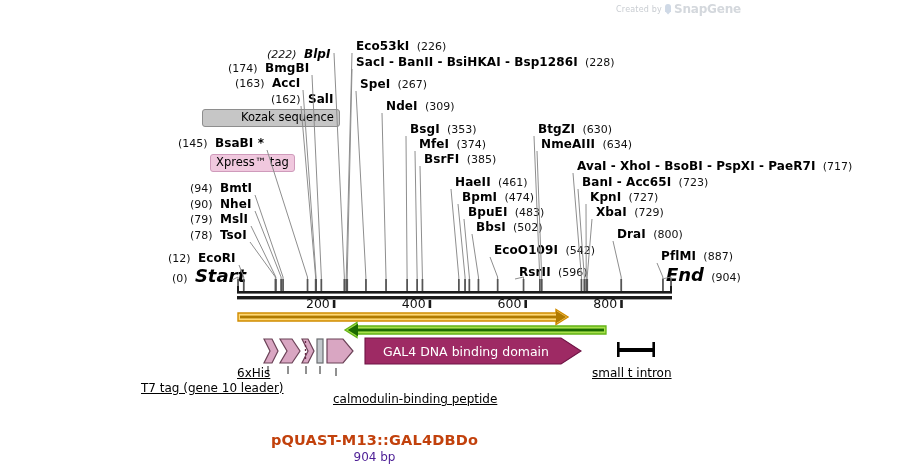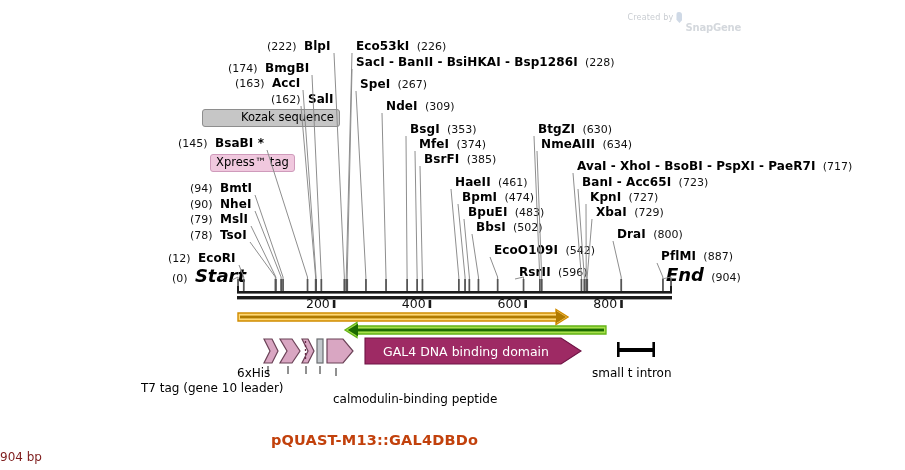--- a/index.html
+++ b/index.html
@@ -6,43 +6,43 @@
   body{
     width:905px;height:470px;background:#ffffff;
     font-family:"DejaVu Sans","Liberation Sans",sans-serif;
     position:relative;overflow:hidden;
   }
   #map{position:absolute;left:0;top:0;width:749px;height:470px;}
 
   
   .wm{position:absolute;right:8px;top:2px;display:flex;align-items:center;gap:3px;}
   .wm-created{font-size:8px;color:#c9cdd2;letter-spacing:.2px;}
-  .wm-logo{font-size:10px;color:#d4d8dd;font-weight:600;letter-spacing:-.2px;margin-top:20px;}
+  .wm-logo{font-size:12px;color:#d4d8dd;font-weight:600;letter-spacing:-.2px;}
   .wm-mark{width:6px;height:11px;background:#cfd9e6;border-radius:3px 3px 1px 1px;
            clip-path:polygon(0 0,100% 0,100% 70%,50% 100%,0 70%);}
 
   
   .lbl{position:absolute;white-space:nowrap;font-size:11.5px;color:#000;line-height:1;}
   .lbl .pos{font-weight:400;font-size:11px;color:#111;}
   .lbl .nm{font-weight:bold;font-size:12px;color:#000;letter-spacing:.1px;}
   .lbl .sep{font-weight:bold;font-size:12px;}
   .lbl .ital{font-style:italic;font-weight:bold;font-size:18px;}
 
   
   .chip{position:absolute;white-space:nowrap;font-size:11.5px;color:#000;
         padding:1px 5px 2px 5px;border-radius:3px;line-height:1.15;}
   .chip-kozak{background:#c6c6c6;border:1px solid #8e8e8e;}
   .chip-xpress{background:#f0c8de;border:1px solid #cf9bbb;}
 
   
-  .cap{position:absolute;white-space:nowrap;font-size:12px;color:#000;}
+  .cap{position:absolute;white-space:nowrap;font-size:12px;color:#000;text-decoration:underline;}
 
   
   .title{position:absolute;width:100%;text-align:center;font-weight:bold;font-size:14.5px;color:#c2410c;letter-spacing:.2px;}
-  .subtitle{position:absolute;width:100%;text-align:left;font-size:12px;color:#7f1d1d;}
+  .subtitle{position:absolute;width:100%;text-align:center;font-size:12px;color:#4c1d95;}
 
   
   .gal4txt{position:absolute;font-size:12.5px;color:#ffffff;white-space:nowrap;}
 </style>
 </head>
 <body>
 
 <div id="map">
 
   <div class="wm">
@@ -55,21 +55,21 @@
       <div class="lbl" style="left: 172px; top: 267px;"><span class="pos">(0)</span>&nbsp;&nbsp;<span class="ital">Start</span></div>
       <div class="lbl" style="left: 168px; top: 252px;"><span class="pos">(12)</span>&nbsp;&nbsp;<span class="nm">EcoRI</span></div>
       <div class="lbl" style="left: 190px; top: 229px;"><span class="pos">(78)</span>&nbsp;&nbsp;<span class="nm">TsoI</span></div>
       <div class="lbl" style="left: 190px; top: 213px;"><span class="pos">(79)</span>&nbsp;&nbsp;<span class="nm">MslI</span></div>
       <div class="lbl" style="left: 190px; top: 198px;"><span class="pos">(90)</span>&nbsp;&nbsp;<span class="nm">NheI</span></div>
       <div class="lbl" style="left: 190px; top: 182px;"><span class="pos">(94)</span>&nbsp;&nbsp;<span class="nm">BmtI</span></div>
       <div class="lbl" style="left: 178px; top: 137px;"><span class="pos">(145)</span>&nbsp;&nbsp;<span class="nm">BsaBI *</span></div>
       <div class="lbl" style="left: 235px; top: 93px; margin-left: 36px;"><span class="pos">(162)</span>&nbsp;&nbsp;<span class="nm">SalI</span></div>
       <div class="lbl" style="left: 235px; top: 77px;"><span class="pos">(163)</span>&nbsp;&nbsp;<span class="nm">AccI</span></div>
       <div class="lbl" style="left: 228px; top: 62px;"><span class="pos">(174)</span>&nbsp;&nbsp;<span class="nm">BmgBI</span></div>
-      <div class="lbl" style="left: 267px; top: 40px;"><span class="pos">(222)</span>&nbsp;&nbsp;<span class="nm">BlpI</span></div>
+      <div class="lbl" style="left: 267px; top: 48px; font-style: italic;"><span class="pos">(222)</span>&nbsp;&nbsp;<span class="nm">BlpI</span></div>
       <div class="lbl" style="left: 356px; top: 40px;"><span class="nm">Eco53kI</span>&nbsp;&nbsp;<span class="pos">(226)</span></div>
       <div class="lbl" style="left: 356px; top: 56px;"><span class="nm">SacI</span><span class="sep"> - </span><span class="nm">BanII</span><span class="sep"> - </span><span class="nm">BsiHKAI</span><span class="sep"> - </span><span class="nm">Bsp1286I</span>&nbsp;&nbsp;<span class="pos">(228)</span></div>
       <div class="lbl" style="left: 360px; top: 78px;"><span class="nm">SpeI</span>&nbsp;&nbsp;<span class="pos">(267)</span></div>
       <div class="lbl" style="left: 386px; top: 100px; text-align: center;"><span class="nm">NdeI</span>&nbsp;&nbsp;<span class="pos">(309)</span></div>
       <div class="lbl" style="left: 410px; top: 123px;"><span class="nm">BsgI</span>&nbsp;&nbsp;<span class="pos">(353)</span></div>
       <div class="lbl" style="left: 419px; top: 138px;"><span class="nm">MfeI</span>&nbsp;&nbsp;<span class="pos">(374)</span></div>
       <div class="lbl" style="left: 424px; top: 153px;"><span class="nm">BsrFI</span>&nbsp;&nbsp;<span class="pos">(385)</span></div>
       <div class="lbl" style="left: 455px; top: 176px;"><span class="nm">HaeII</span>&nbsp;&nbsp;<span class="pos">(461)</span></div>
       <div class="lbl" style="left: 462px; top: 191px;"><span class="nm">BpmI</span>&nbsp;&nbsp;<span class="pos">(474)</span></div>
       <div class="lbl" style="left: 468px; top: 206px;"><span class="nm">BpuEI</span>&nbsp;&nbsp;<span class="pos">(483)</span></div>

